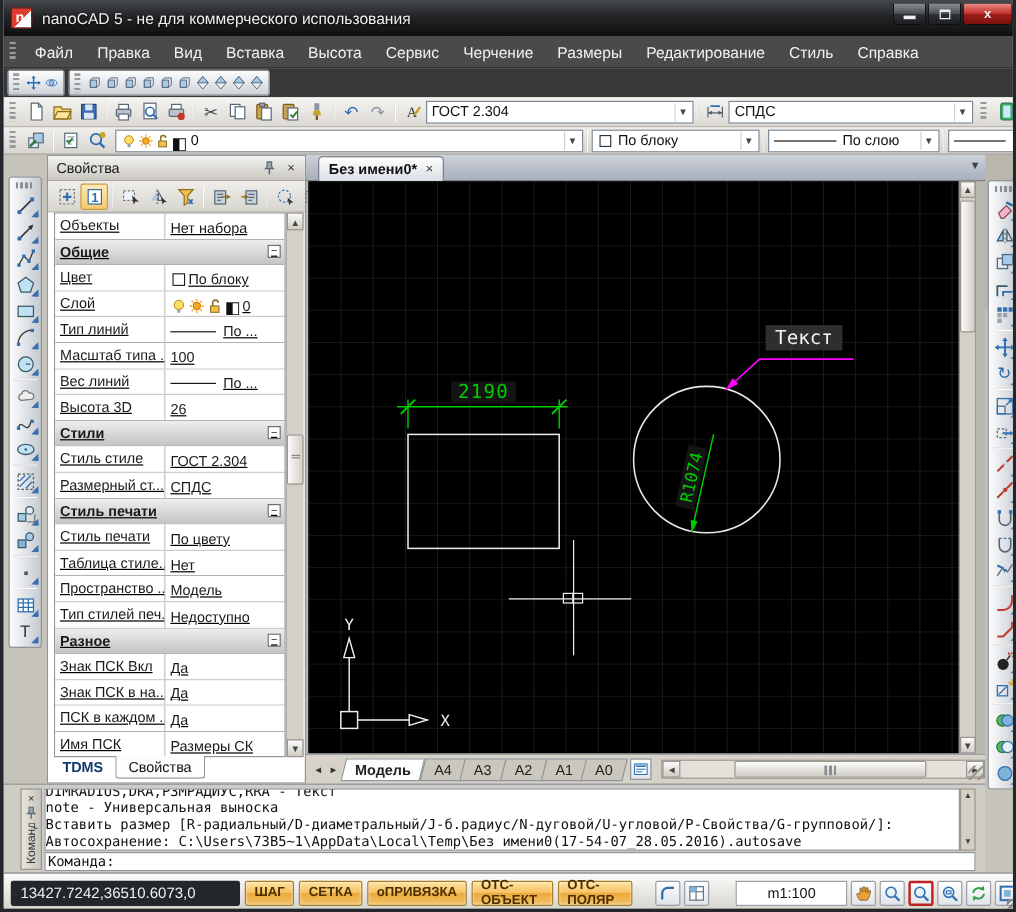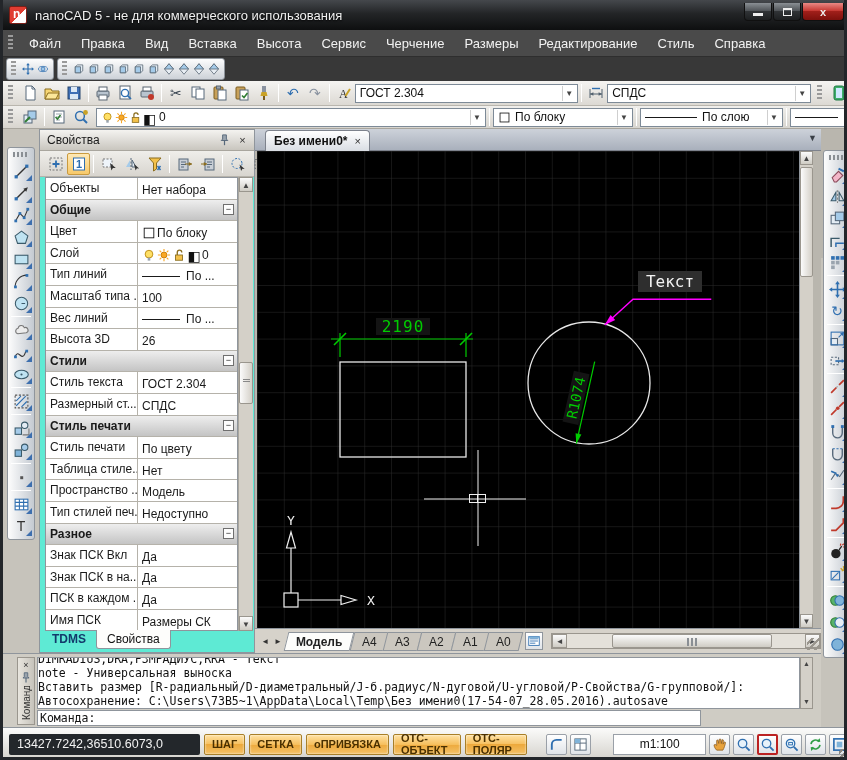--- a/index.html
+++ b/index.html
@@ -41,28 +41,28 @@
   .fly::after{content:"";position:absolute;right:1px;bottom:1px;border:3px solid transparent;border-right-color:#3d6fae;border-bottom-color:#3d6fae;}
   
   .main{position:absolute;left:0;top:129px;width:847px;height:524px;background:#b9b6ae;}
   .left-strip{position:absolute;left:0;top:0;width:36px;height:524px;background:#c6c3bb;}
   .vtoolbar{position:absolute;background:linear-gradient(90deg,#fdfdfd,#c4cad1);border:1px solid #8f959c;border-radius:3px;padding:2px 1px;}
   .vtoolbar .grip-h{height:5px;width:16px;margin:2px auto 3px;background:repeating-linear-gradient(90deg,#8a8f94 0 2px,transparent 2px 4px);}
   .vbtn{width:24px;height:22px;display:flex;align-items:center;justify-content:center;position:relative;}
   .vbtn .icon{width:17px;height:17px;}
   .v-sep{height:1px;margin:2px 2px;background:#a8a49c;border-bottom:1px solid #fff;}
   
-  .props{position:absolute;left:36px;top:0;width:216px;height:524px;background:#5eead4;border:1px solid #8f959c;}
+  .props{position:absolute;left:36px;top:0;width:216px;height:524px;background:#ffffff;border:1px solid #8f959c;}
   .props-title{height:21px;background:linear-gradient(#f4f3f0,#c9c6bf);display:flex;align-items:center;padding:0 4px 0 7px;font-size:12px;color:#1a1a1a;border-bottom:1px solid #a9a69e;}
   .props-title .sp{margin-left:auto;display:flex;gap:3px;}
   .mini-btn{width:15px;height:15px;display:flex;align-items:center;justify-content:center;font-size:11px;color:#333;}
   .props-toolbar{height:26px;display:flex;align-items:center;padding-left:4px;background:linear-gradient(#efeeea,#d8d5cf);border-bottom:1px solid #b5b2aa;}
   .props-toolbar .tbtn{width:23px;height:22px;}
   .props-toolbar .tbtn.active{background:linear-gradient(#ffe9b5,#f7c96a);border:1px solid #c99a3f;border-radius:2px;}
-  .pgrid{position:absolute;left:5px;top:47px;width:193px;height:454px;background:#fff;border:1px solid #8f959c;overflow:hidden;}
+  .pgrid{position:absolute;left:5px;top:47px;width:193px;height:454px;background:#fff;border:1px solid #8f959c;overflow:hidden;text-decoration:underline;}
   .prow{display:flex;height:21.6px;border-bottom:1px solid #b5b2aa;font-size:12px;color:#1a1a1a;}
   .prow .lab{width:92px;padding:3px 2px 0 4px;border-right:1px solid #b5b2aa;background:#fff;white-space:nowrap;overflow:hidden;}
   .prow .lab.ind{}
   .prow .val{flex:1;padding:3px 2px 0 4px;display:flex;align-items:center;gap:1px;white-space:nowrap;overflow:hidden;background:#fff;}
   .prow.section{background:linear-gradient(#eeeeee,#c4c4c4);font-weight:bold;}
   .prow.section .lab{background:transparent;border-right:none;width:auto;flex:1;}
   .prow.section .minus{width:11px;height:11px;border:1px solid #6f6f6f;background:#fdfdfd;margin:4px 3px 0 0;font-size:9px;line-height:9px;text-align:center;font-weight:normal;}
   .prow .val .icon{width:14px;height:14px;flex:none;}
   .pscroll{position:absolute;right:1px;top:47px;width:15px;height:454px;background:#d4d0c8;border-left:1px solid #a9a69e;}
   .pscroll .sarrow{height:15px;font-size:8px;text-align:center;line-height:15px;color:#444;background:linear-gradient(#fbfbfb,#cfccc4);border:1px solid #9a968e;}
@@ -106,21 +106,21 @@
   .cmd-strip{position:absolute;left:14px;top:3px;width:18px;height:68px;background:linear-gradient(90deg,#e8e5de,#c6c3bb);border:1px solid #9a968e;display:flex;flex-direction:column;align-items:center;}
   .cmd-strip .mini-btn{width:14px;height:13px;font-size:9px;}
   .cmd-vlabel{writing-mode:vertical-rl;transform:rotate(180deg);font-size:10px;color:#333;height:34px;overflow:hidden;margin-top:2px;}
   .cmd-hist{position:absolute;left:34px;top:3px;width:763px;height:52px;background:#fff;border:1px solid #8f959c;overflow:hidden;
      font-family:"DejaVu Sans Mono",monospace;font-size:11.5px;color:#111;}
   .cmd-hist .lines{margin-top:-6px;}
   .cmd-hist .line{height:14px;line-height:14px;white-space:nowrap;}
   .cmd-scroll{position:absolute;left:797px;top:3px;width:13px;height:52px;background:#d4d0c8;border:1px solid #9a968e;}
   .cmd-scroll .sarrow{height:12px;font-size:7px;text-align:center;line-height:12px;color:#444;}
   .cmd-scroll .sarrow.bottom{position:absolute;bottom:0;left:0;right:0;}
-  .cmd-input{position:absolute;left:34px;top:56px;width:664px;height:16px;background:#fff;border:1px solid #8f959c;
+  .cmd-input{position:absolute;left:34px;top:56px;width:776px;height:16px;background:#fff;border:1px solid #8f959c;
      font-family:"DejaVu Sans Mono",monospace;font-size:11.5px;color:#111;line-height:14px;padding-left:2px;}
   
   .status{position:absolute;left:0;top:727px;width:847px;height:33px;background:linear-gradient(#fbfbfa,#d4d2cc);border-top:1px solid #8f959c;display:flex;align-items:center;}
   .coords{width:214px;height:21px;margin-left:6px;background:#23272b;border-radius:2px;color:#f2f2f2;font-size:12.5px;display:flex;align-items:center;padding-left:8px;}
   .toggle{height:21px;margin-left:4px;padding:0 7px;display:flex;align-items:center;font-size:11px;font-weight:bold;color:#4a3000;
      background:linear-gradient(#ffe2a3,#f6bf5e 50%,#eda93c 50%,#f3c167);border:1px solid #a87f28;border-radius:2px;box-shadow:inset 0 0 2px #fff;}
   .sbtn{width:21px;height:21px;margin-left:3px;background:linear-gradient(#ffffff,#dfe3e8);border:1px solid #9aa0a8;border-radius:2px;display:flex;align-items:center;justify-content:center;}
   .sbtn .icon{width:15px;height:15px;}
   .sbtn.active{border:2px solid #b22;}
   .scale-field{width:104px;height:21px;margin-left:22px;background:#fff;border:1px solid #9aa0a8;font-size:12px;color:#111;display:flex;align-items:center;justify-content:center;text-align:right;}
@@ -813,21 +813,21 @@
             <div class="lab ind">Высота 3D</div>
             <div class="val">
               <span>26</span>
             </div>
           </div>
           <div class="prow section">
             <div class="lab">Стили</div>
             <div class="minus">−</div>
           </div>
           <div class="prow">
-            <div class="lab ind">Стиль текста</div>
+            <div class="lab ind">Стиль стиле</div>
             <div class="val">
               <span>ГОСТ 2.304</span>
             </div>
           </div>
           <div class="prow">
             <div class="lab ind">Размерный ст...</div>
             <div class="val">
               <span>СПДС</span>
             </div>
           </div>

